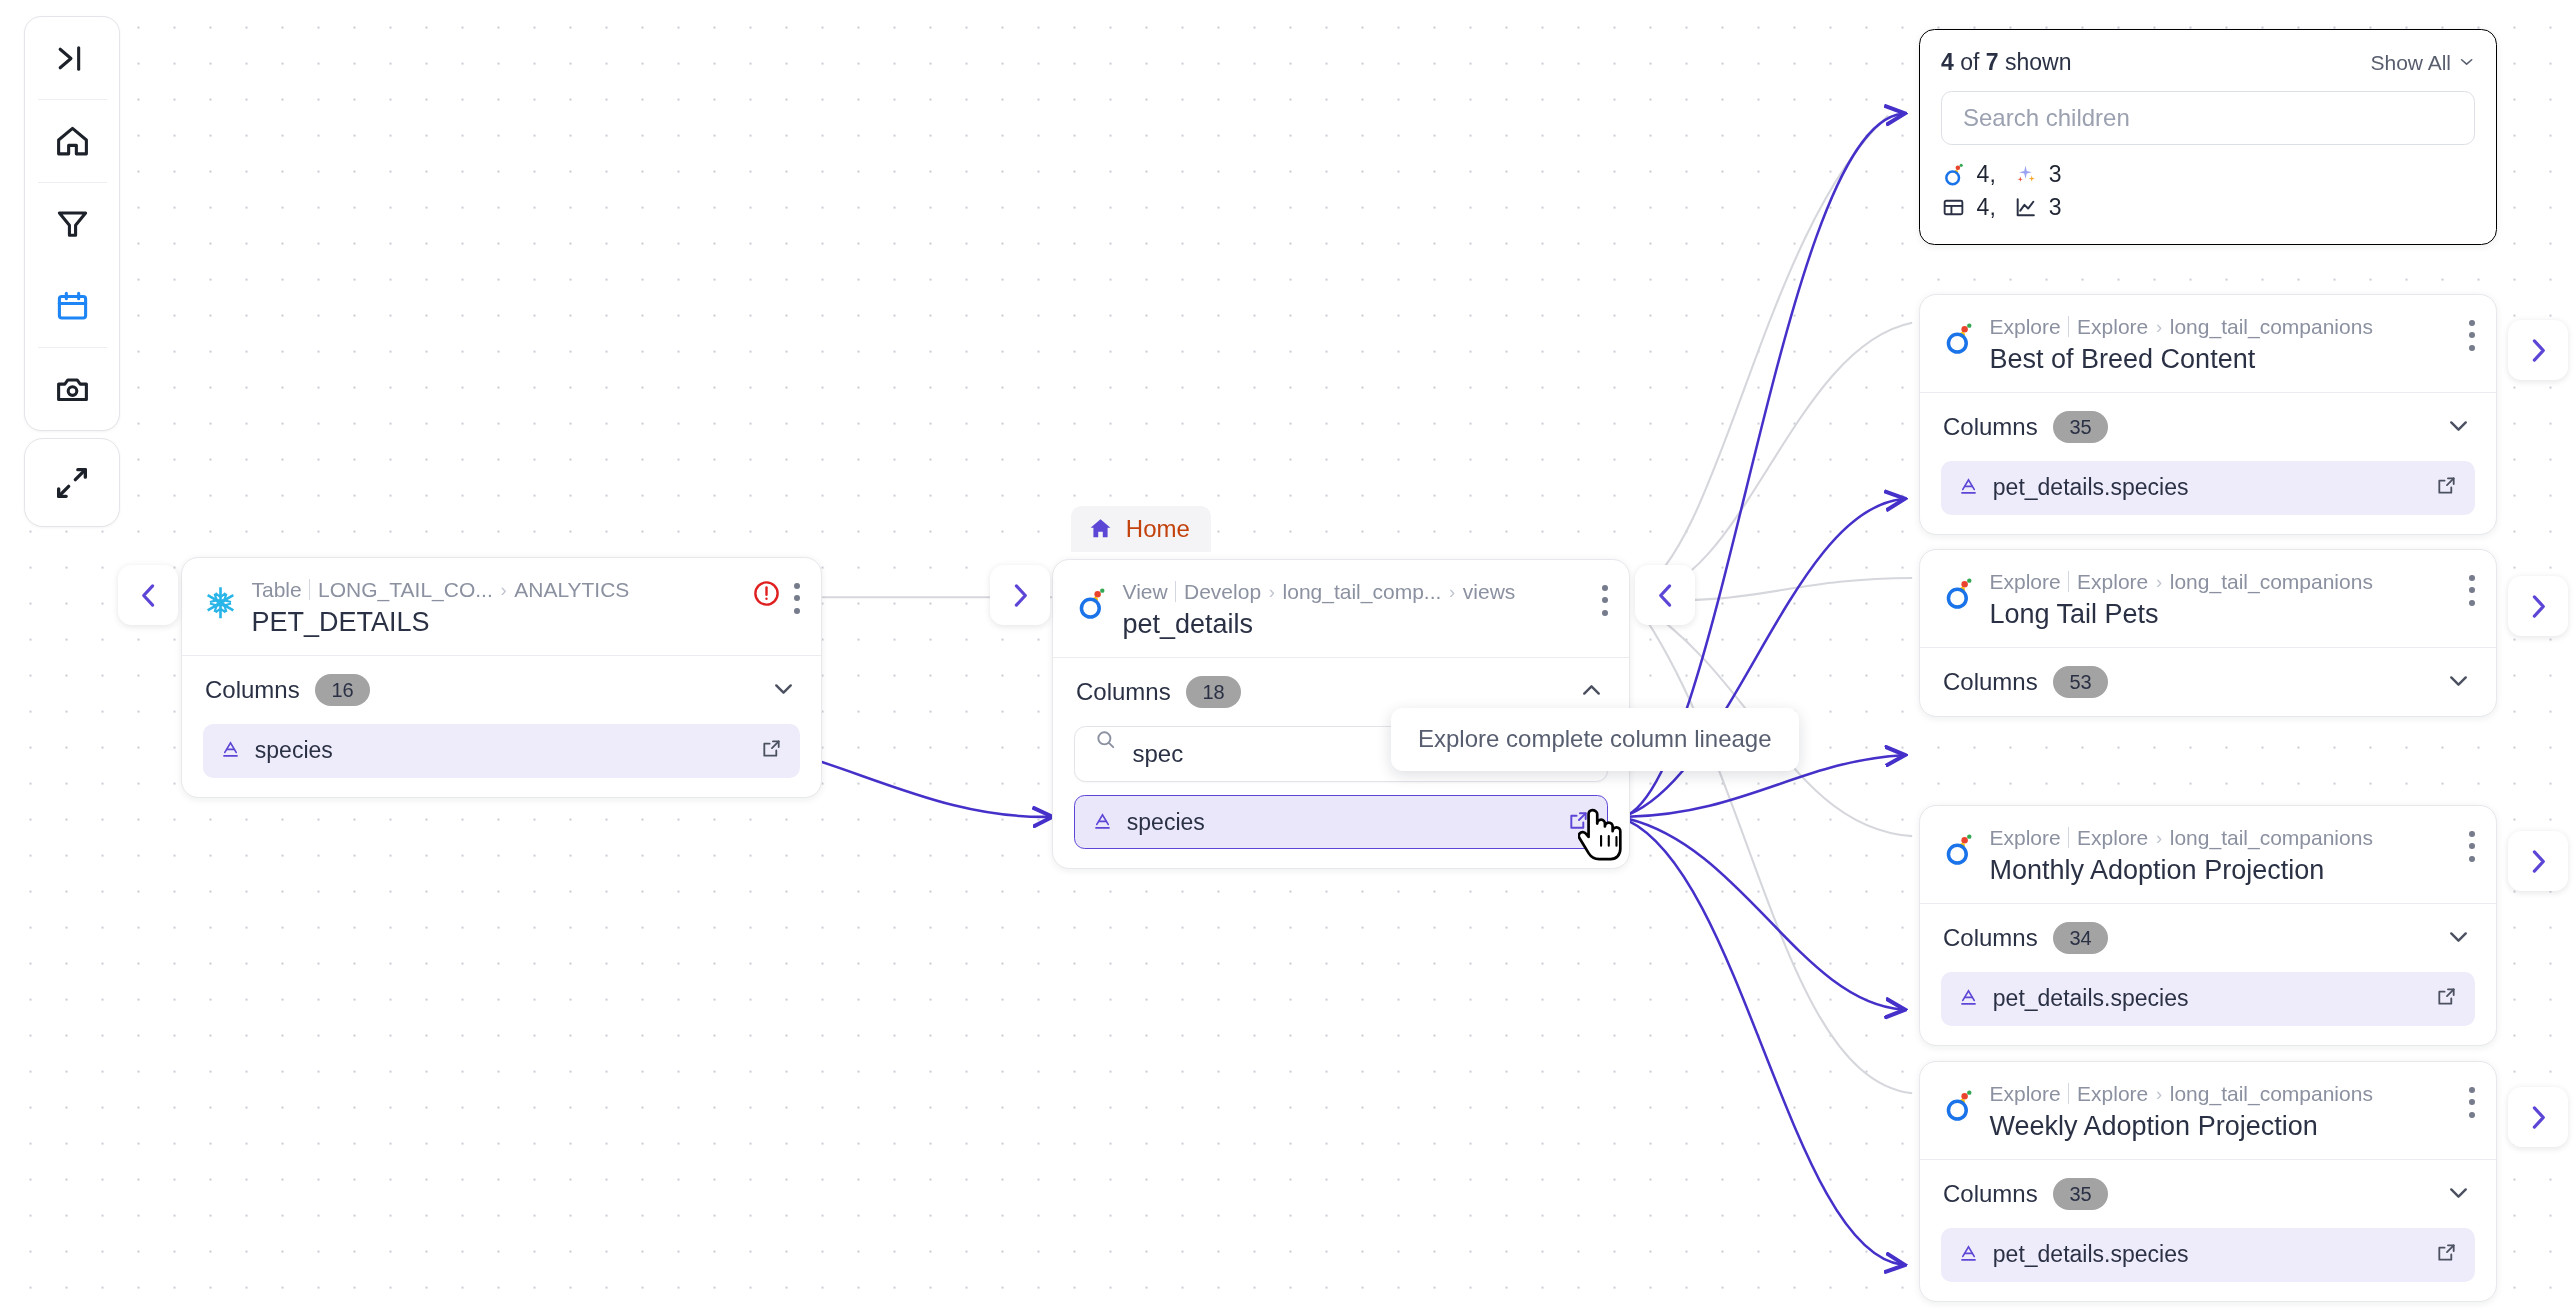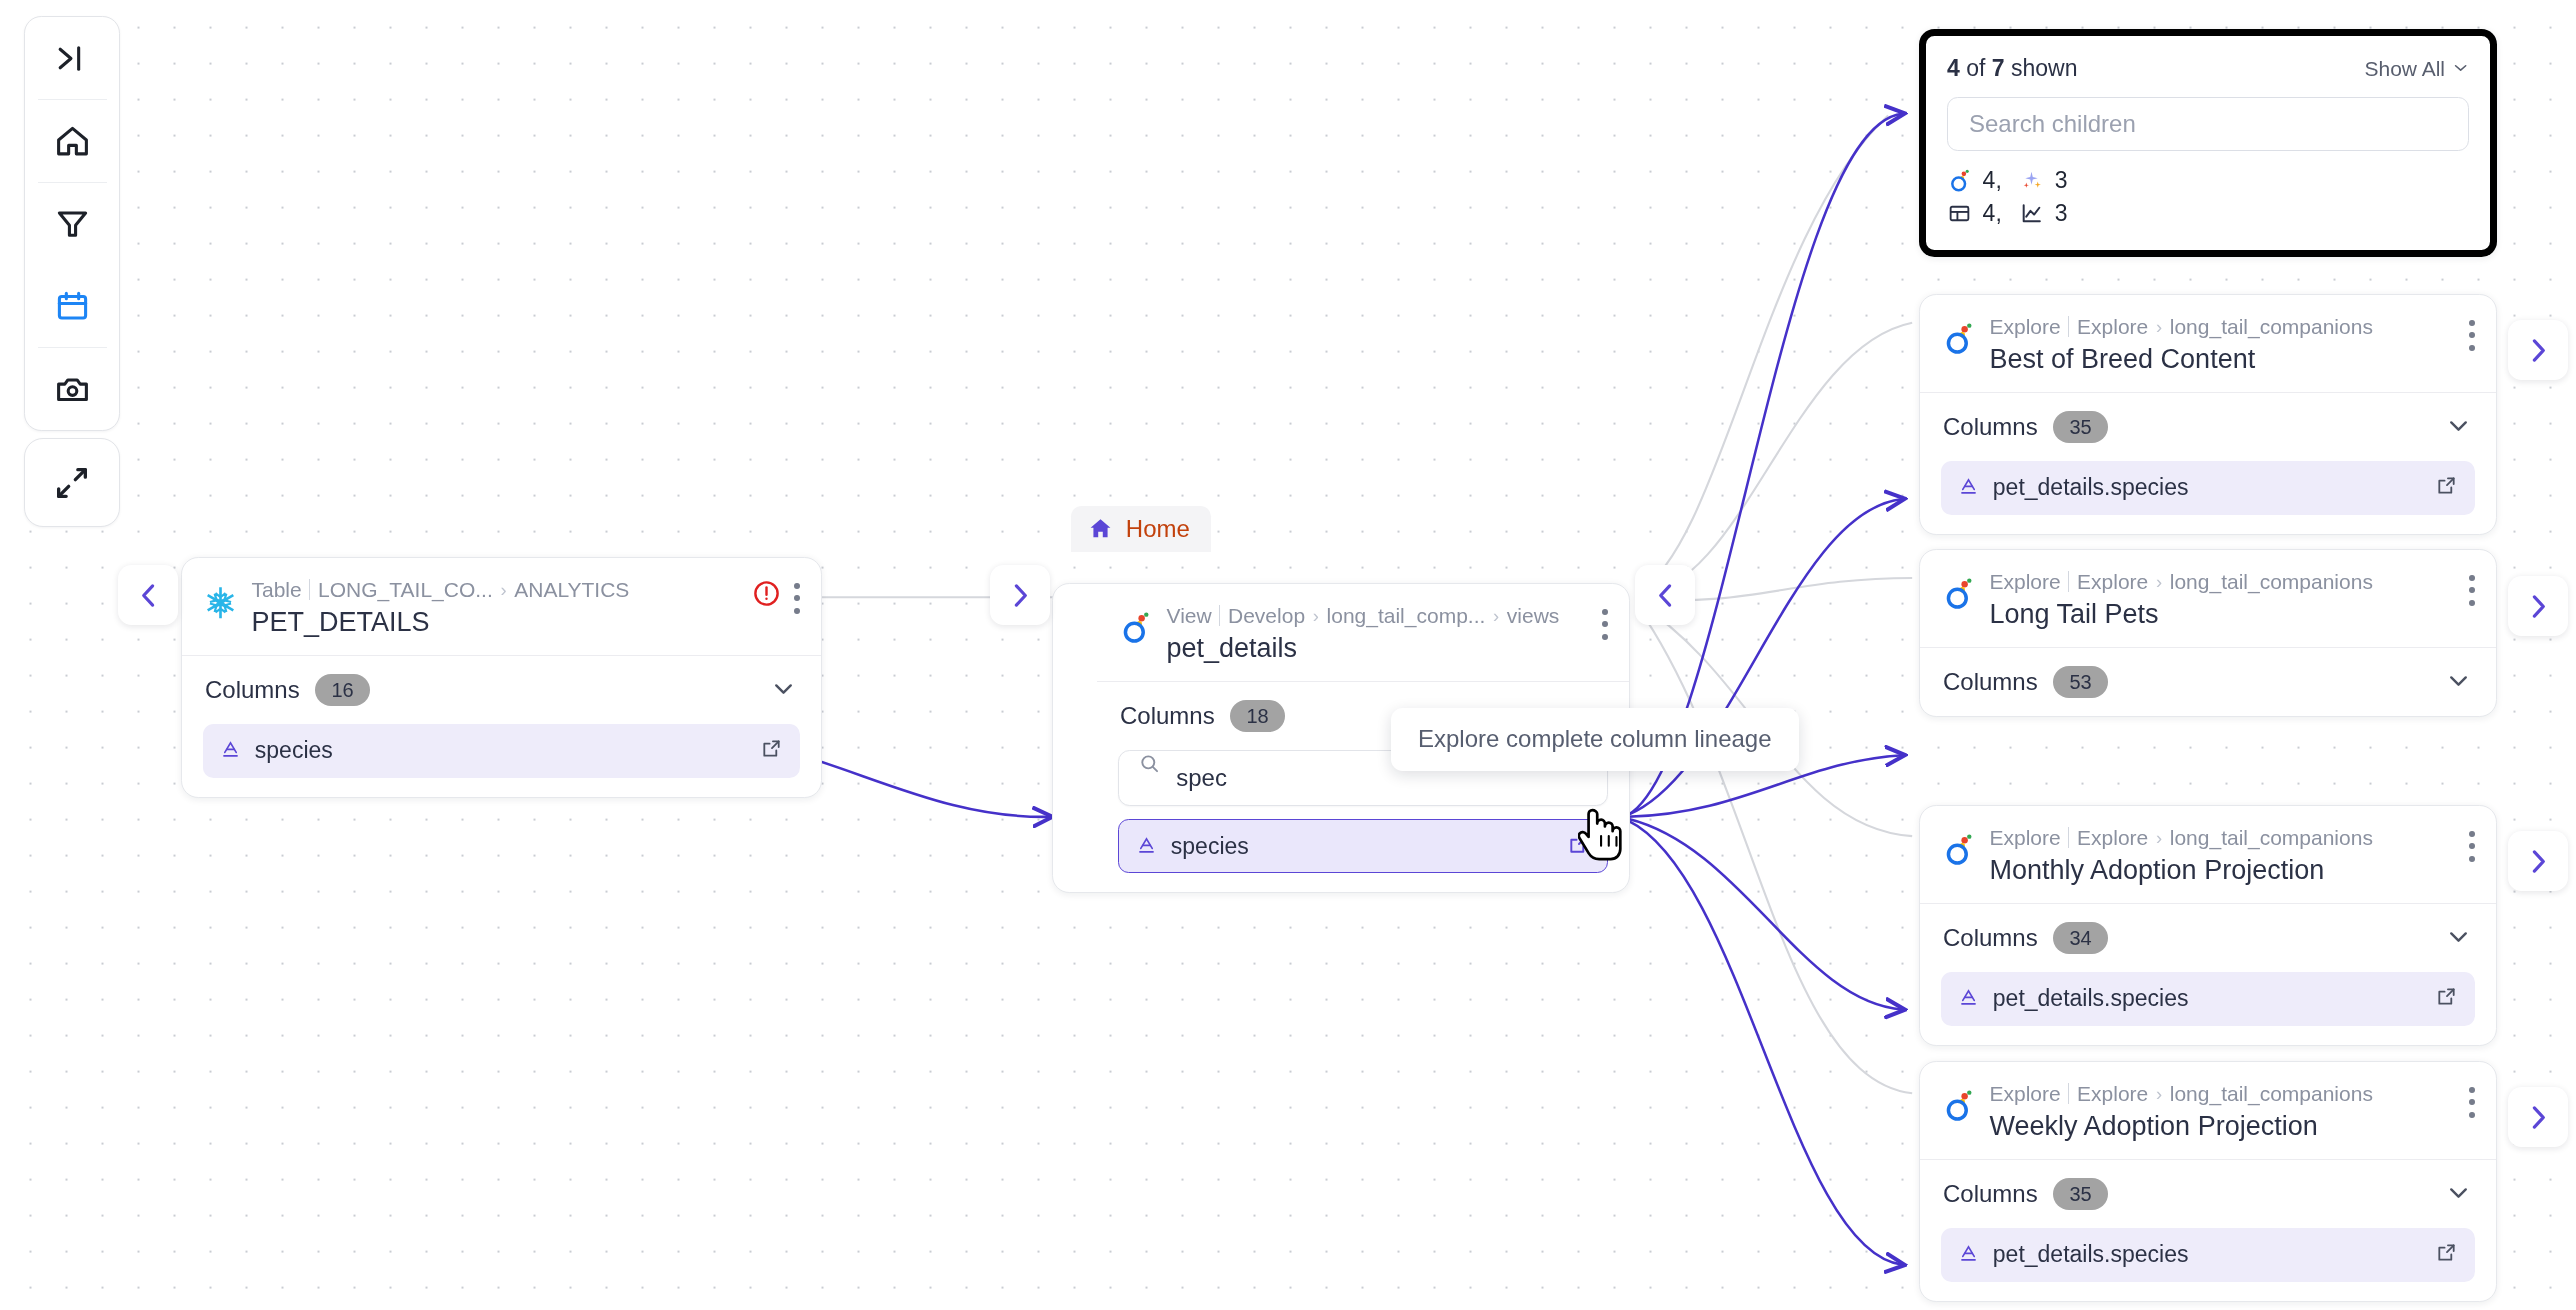--- a/index.html
+++ b/index.html
@@ -76,21 +76,21 @@
     display: flex; align-items: center; padding: 0 17.3px; gap: 13.5px;
     cursor: pointer;
   }
   .col-item.selected { background: #eae7fb; border: 1.9px solid #5b46d6; }
   .col-name { font-size: 23px; color: #2b3145; flex: 1; white-space: nowrap; }
   .a-icon { flex: 0 0 21px; }
   .ext-icon { flex: 0 0 23px; cursor: pointer; }
 
   
   #card-pet-details { left: 181px; top: 557px; width: 641px; }
-  #card-pet-details-view { left: 1052px; top: 583px; width: 578px; padding-left: 44px; }
+  #card-pet-details-view { left: 1052px; top: 559px; width: 578px; }
   #child-0 { left: 1919px; top: 294px; width: 578px; }
   #child-1 { left: 1919px; top: 549px; width: 578px; }
   #child-2 { left: 1919px; top: 805px; width: 578px; }
   #child-3 { left: 1919px; top: 1061px; width: 578px; }
 
   
   .home-tab {
     position: absolute; left: 1071px; top: 506px;
     display: flex; align-items: center; gap: 12.5px;
     background: #f4f4f6; border-radius: 10.6px 10.6px 0 0;
@@ -106,21 +106,21 @@
     box-shadow: 0 1px 1.9px rgba(16,24,40,.04);
   }
   .col-search input {
     border: none; outline: none; font-size: 24px; color: #2b3145;
     font-family: "Liberation Sans", sans-serif; background: transparent; width: 100%;
   }
 
   
   #children-panel {
     position: absolute; left: 1919px; top: 29px; width: 578px;
-    background: #fff; border: 7px solid #000000; border-radius: 15.4px;
+    background: #fff; border: 1px solid #000000; border-radius: 15.4px;
     box-shadow: 0 1.9px 7.7px rgba(16,24,40,.07);
     padding: 19px 21px 17.3px 21px;
   }
   .cp-head { display: flex; align-items: center; margin-bottom: 15.4px; }
   .cp-count { font-size: 23px; color: #2b3145; }
   .cp-count b { font-weight: 700; }
   .cp-showall { margin-left: auto; font-size: 21px; color: #585e6e; display: flex; align-items: center; gap: 6.7px; cursor: pointer; }
   .cp-search {
     height: 54px; border: 1px solid #dcdfe6; border-radius: 10.6px;
     display: flex; align-items: center; padding: 4px 21px; margin-bottom: 15.4px;

